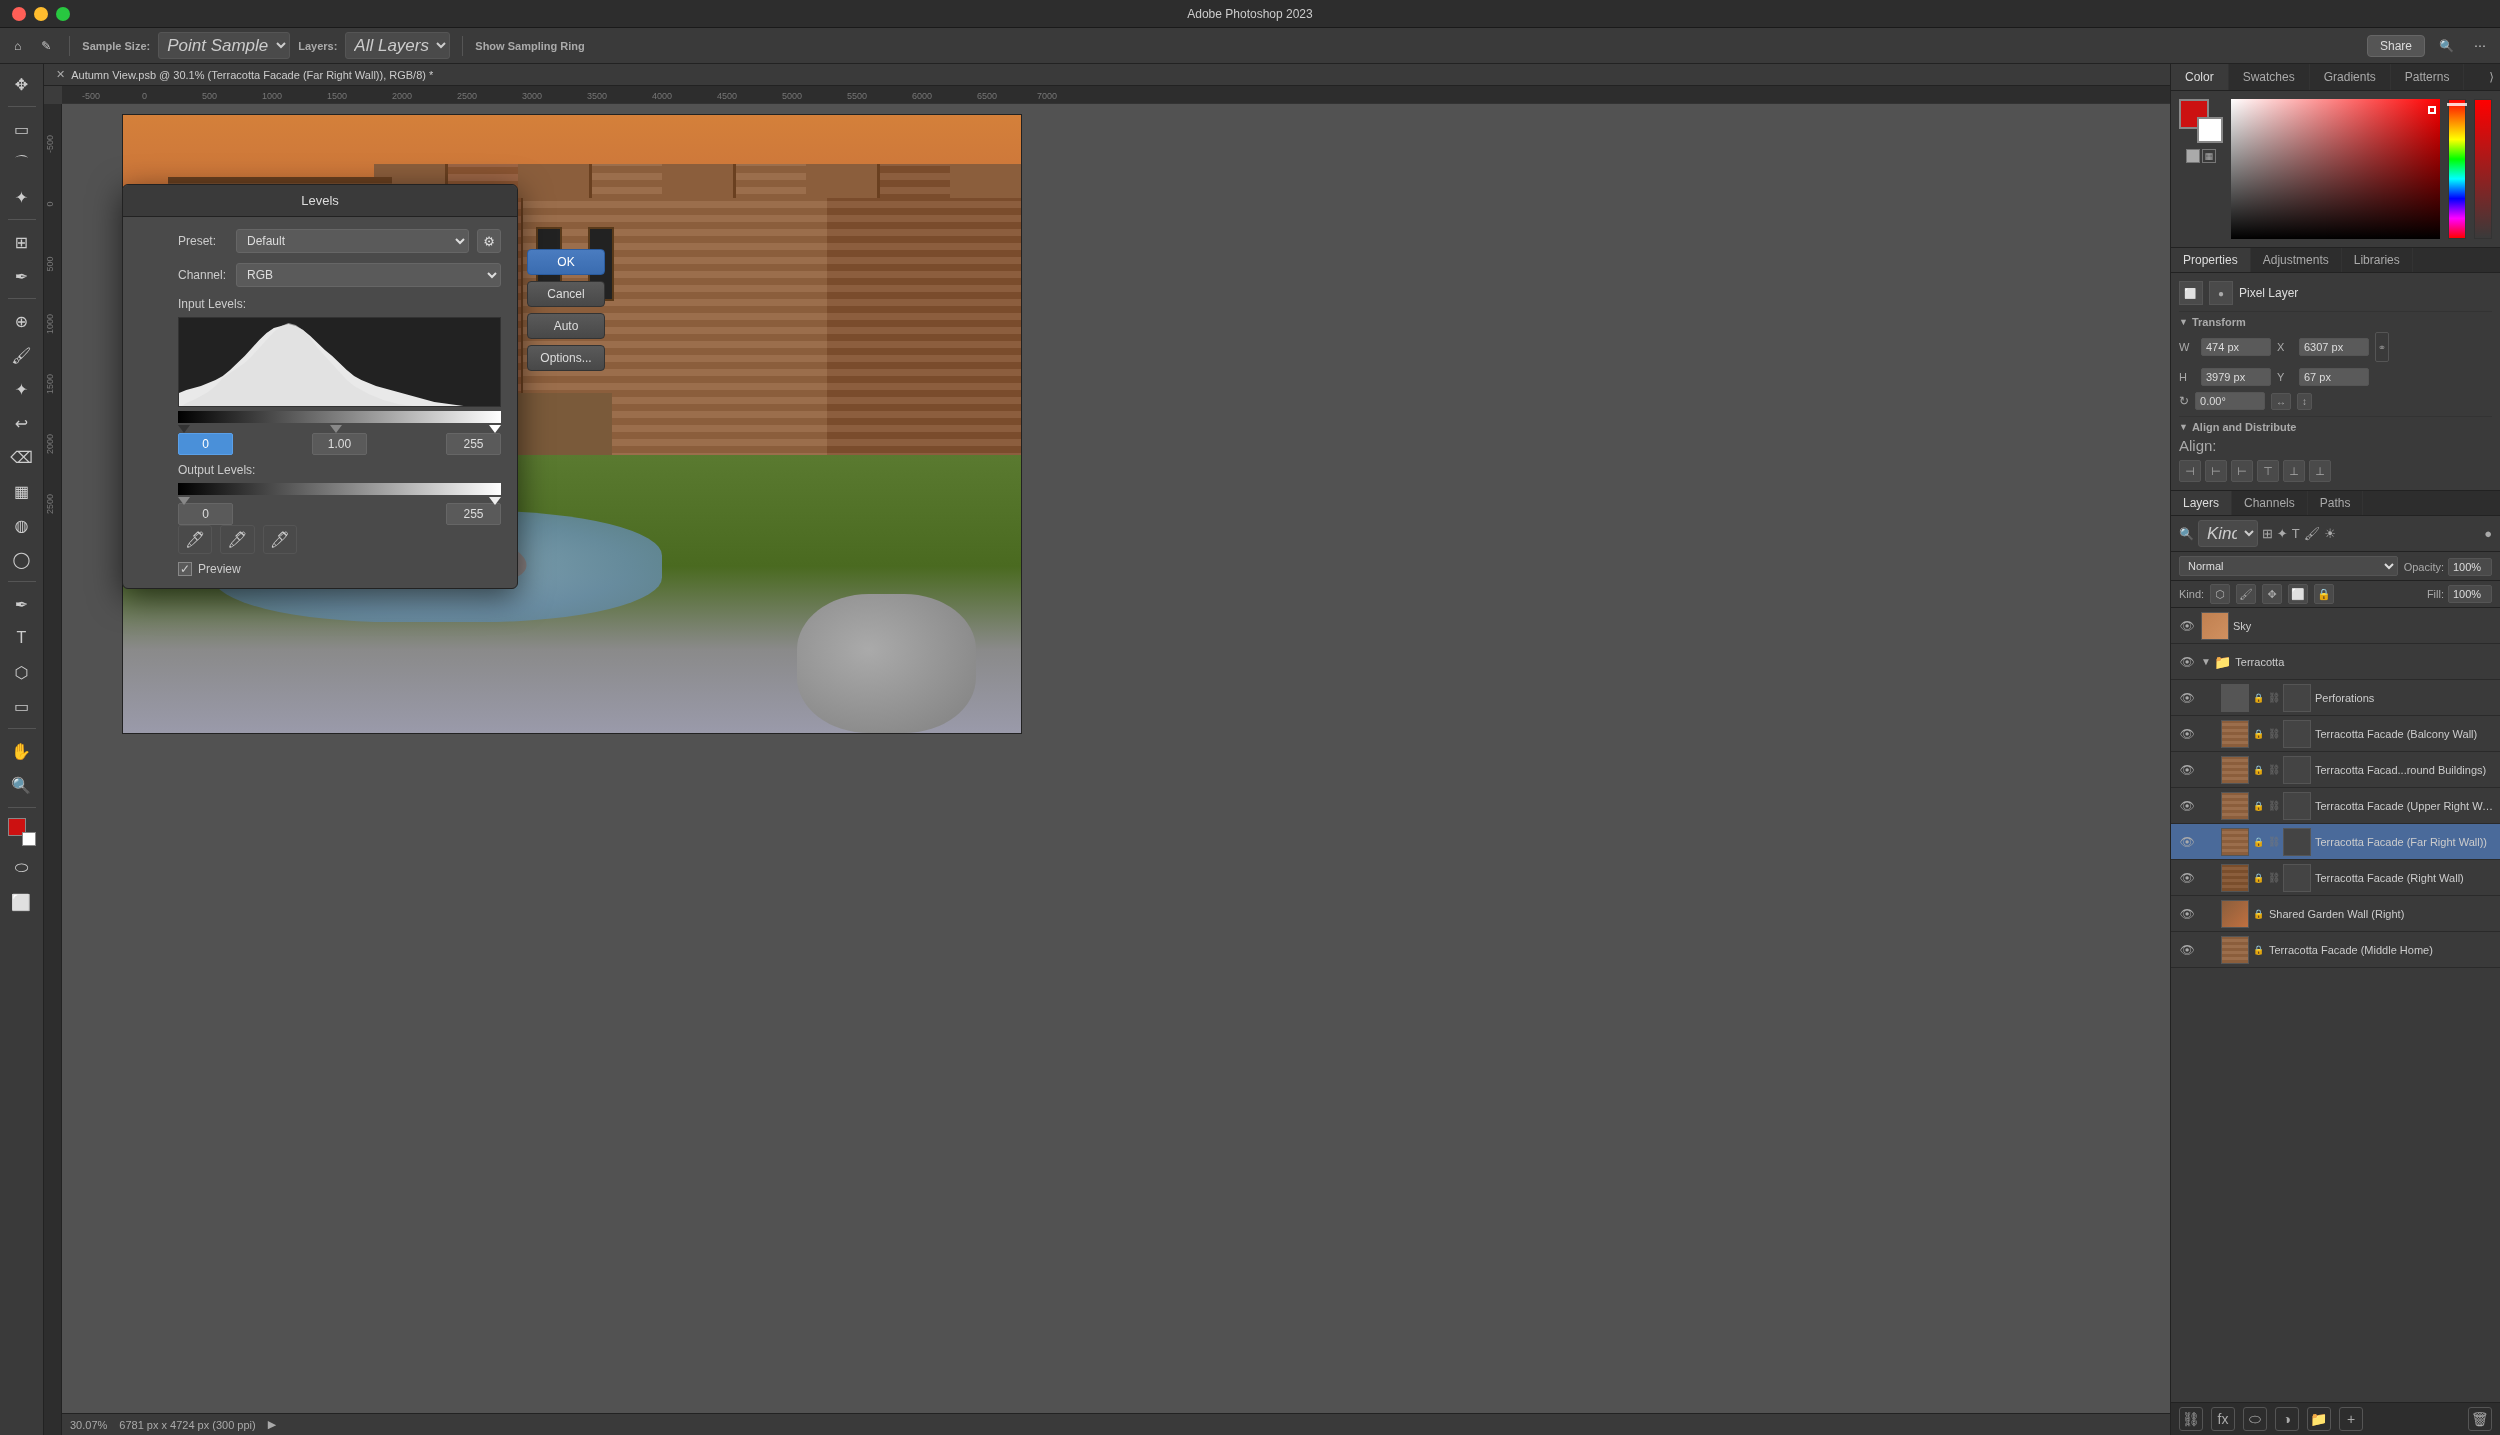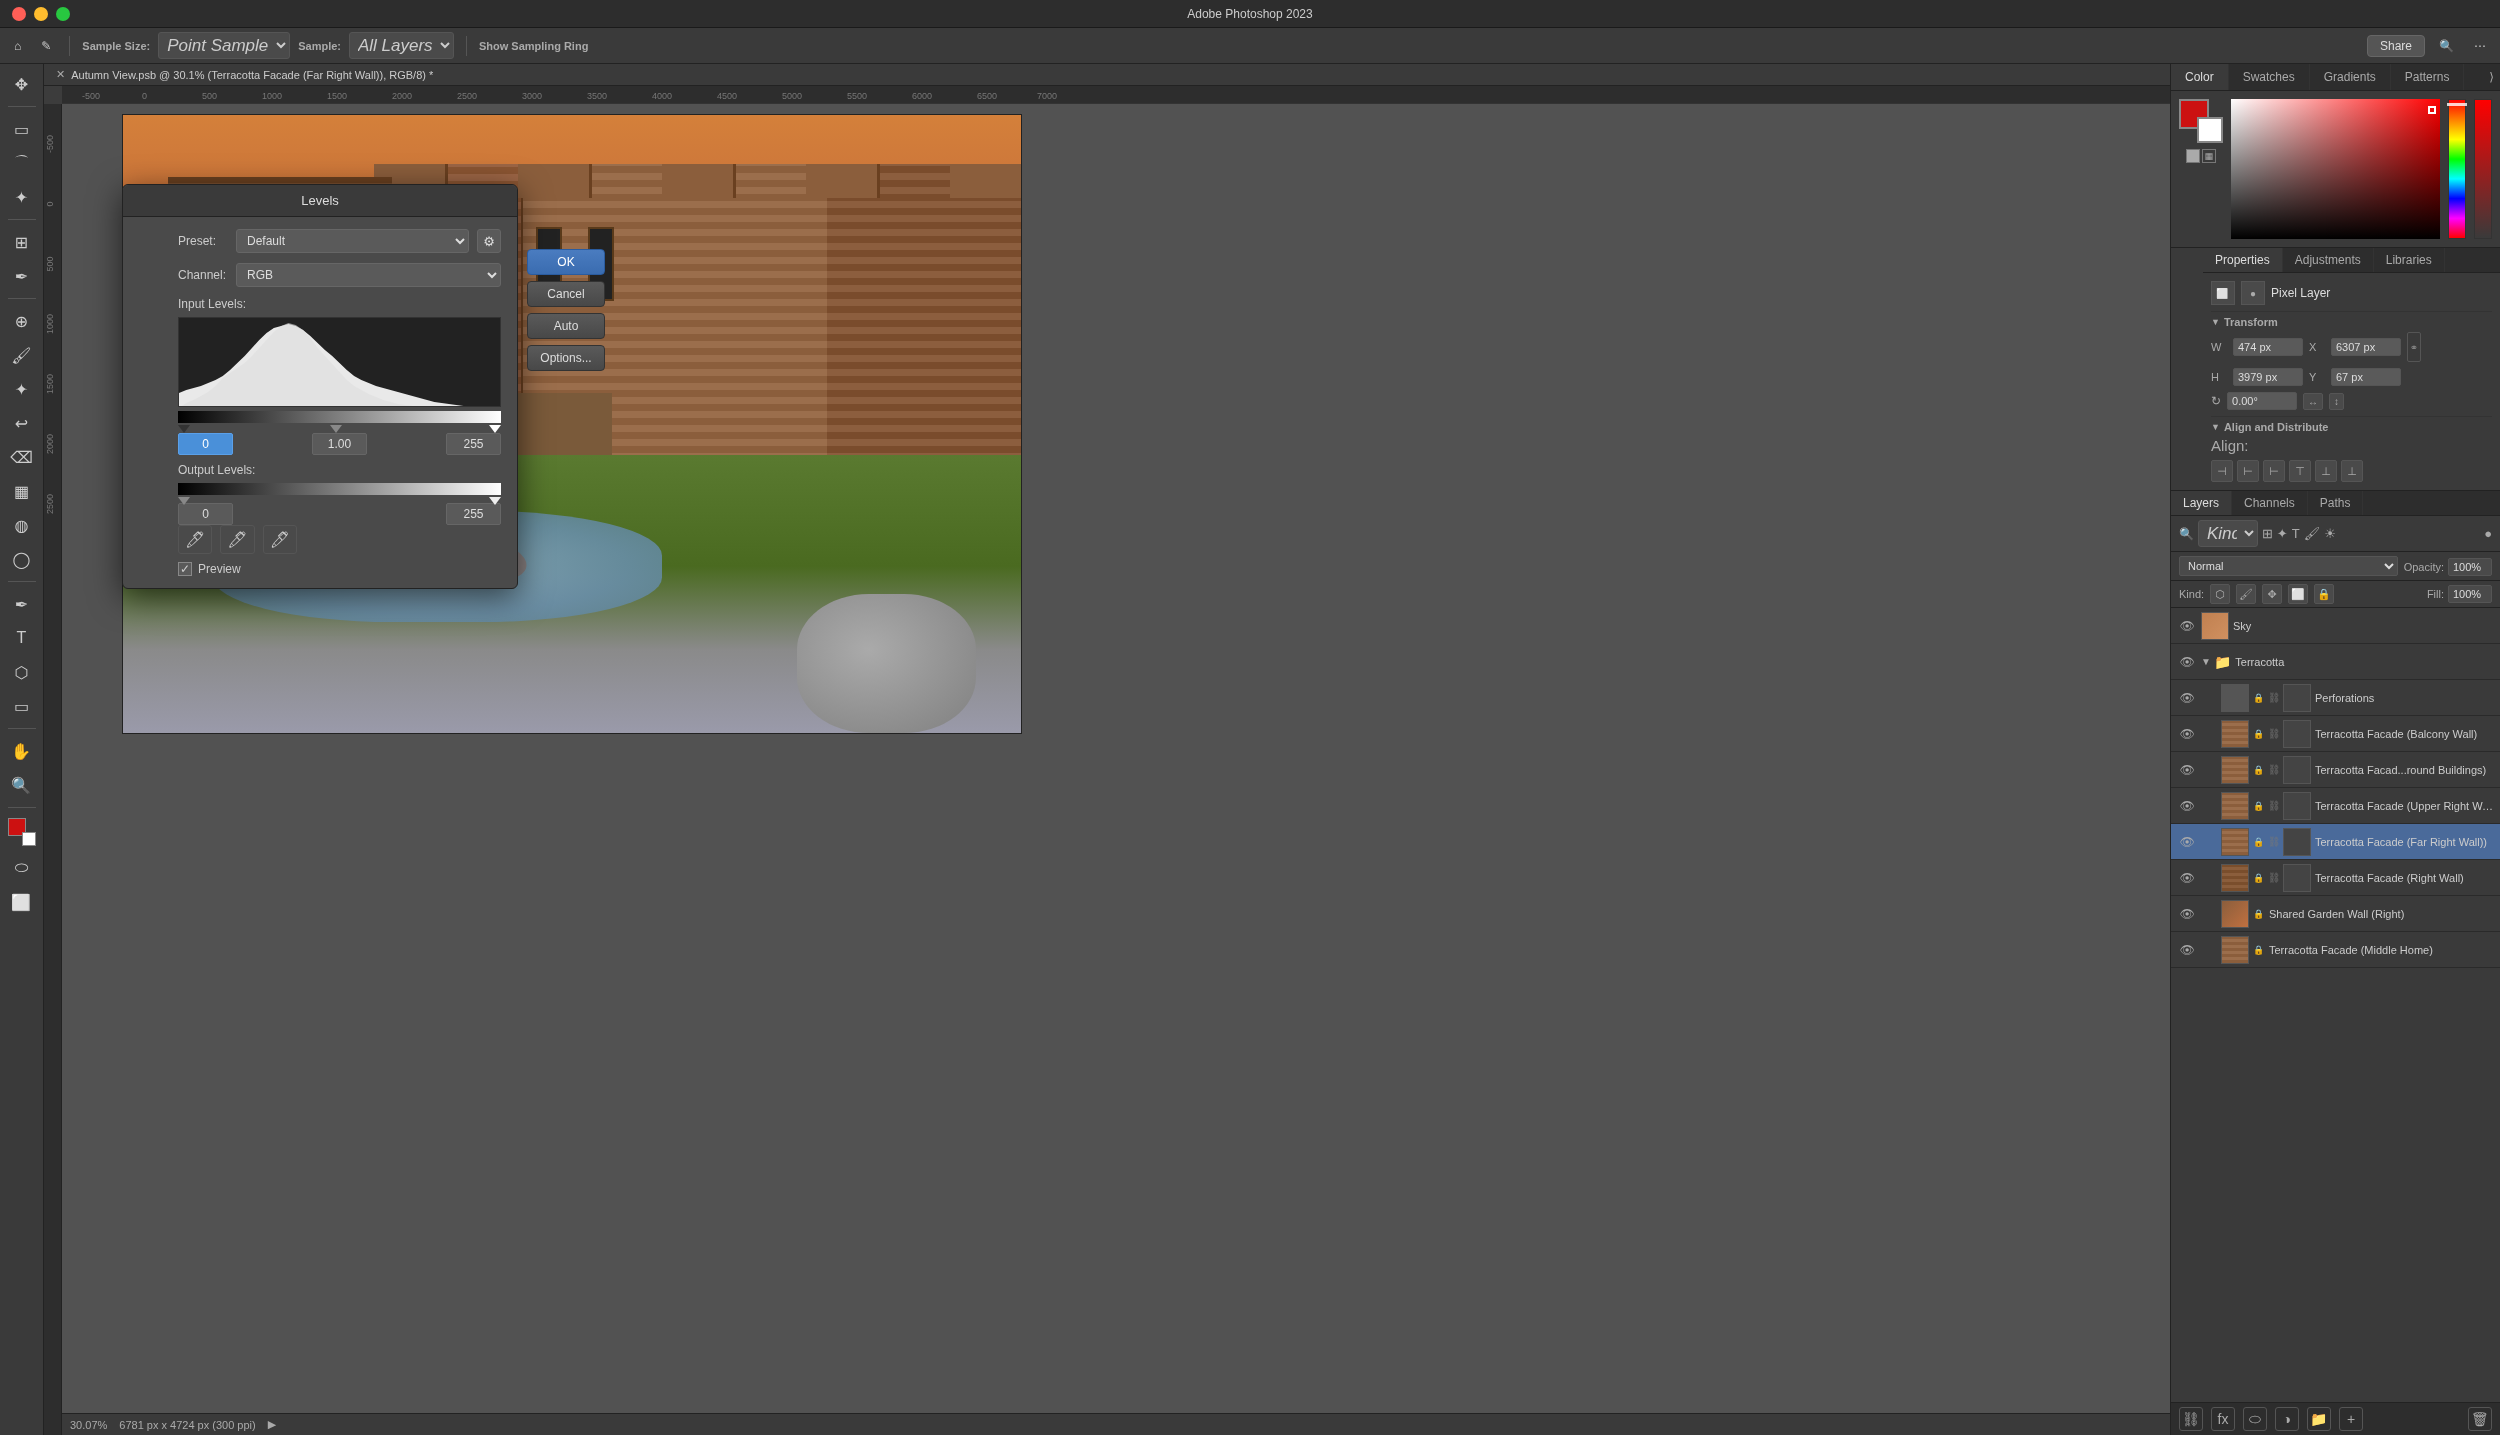--- a/index.html
+++ b/index.html
@@ -465,21 +465,20 @@
       height: 140px;
       background: linear-gradient(to bottom, rgba(255,0,0,1), rgba(255,0,0,0));
       border: 1px solid #333;
       cursor: pointer;
     }
 
     
     #properties-panel {
       flex: 0 0 auto;
       border-bottom: 1px solid #222;
-      padding-left: 32px;
     }
     .props-tabs {
       display: flex;
       background: #2d2d2d;
       border-bottom: 1px solid #222;
     }
     .props-tab {
       padding: 5px 12px;
       font-size: 12px;
       color: #aaa;
@@ -775,21 +774,21 @@
 </div>
 
 <div id="top-toolbar">
   <button class="toolbar-btn">⌂</button>
   <button class="toolbar-btn">✎</button>
   <div class="toolbar-separator"></div>
   <span class="toolbar-label">Sample Size:</span>
   <select class="toolbar-select">
     <option>Point Sample</option>
   </select>
-  <span class="toolbar-label">Sample:</span>
+  <span class="toolbar-label">Layers:</span>
   <select class="toolbar-select">
     <option>All Layers</option>
   </select>
   <div class="toolbar-separator"></div>
   <span class="toolbar-label">Show Sampling Ring</span>
   <button class="share-btn">Share</button>
   <button class="toolbar-btn">🔍</button>
   <button class="toolbar-btn">⋯</button>
 </div>
 

